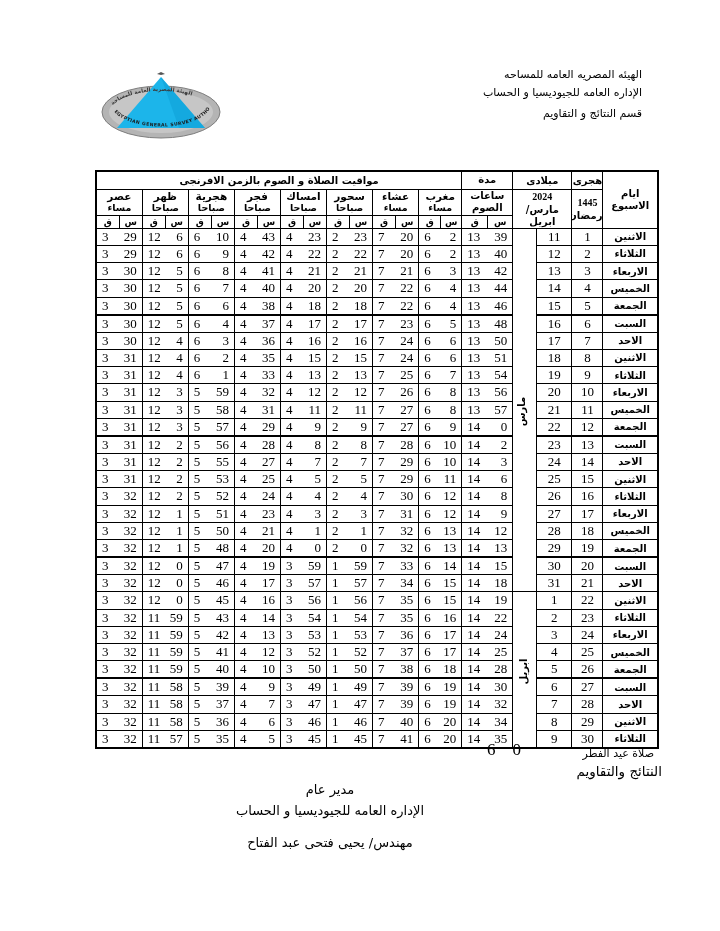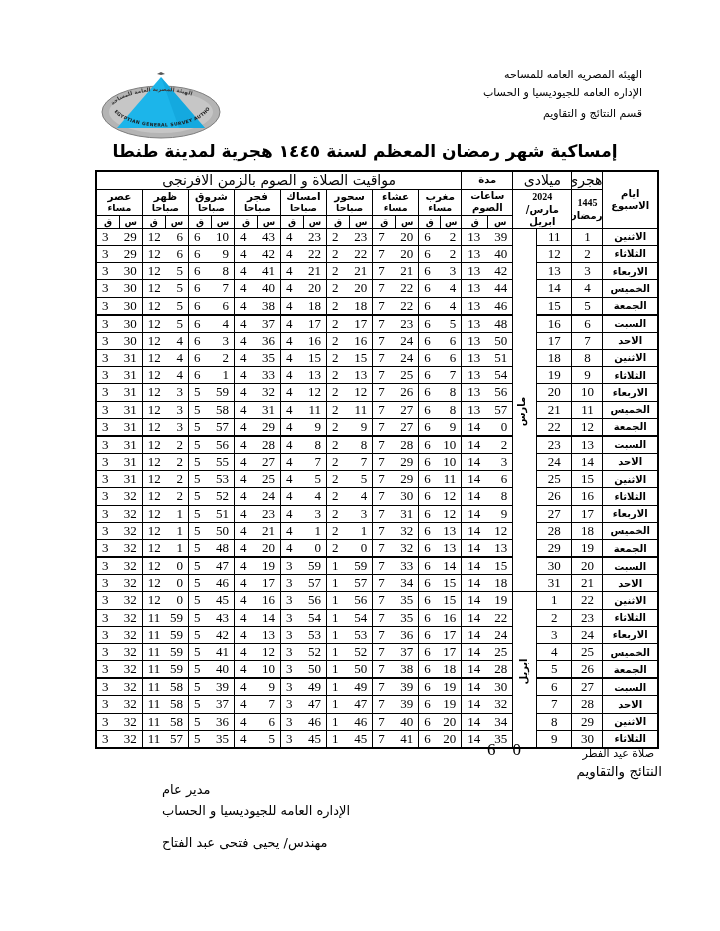--- a/index.html
+++ b/index.html
@@ -14,38 +14,38 @@
              font-size:17px;font-weight:bold;}
   
   table.tt{position:absolute;top:170px;left:95px;width:564px;border-collapse:collapse;
            table-layout:fixed;direction:rtl;border:2px solid #000;}
   .tt th,.tt td{border:1px solid #000;padding:0;text-align:center;vertical-align:middle;overflow:hidden;}
   .tt thead tr.rowA{height:18px;}
   .tt thead tr.rowB{height:26px;}
   .tt thead tr.rowC{height:13px;}
   .tt tbody tr{height:17.26px;}
   .tt tbody tr.wk td{border-bottom-width:2px;}
-  .hdr{font-weight:normal;font-size:14px;}
+  .hdr{font-weight:bold;font-size:10px;}
   .hdr-sm{font-weight:bold;font-size:10px;line-height:12px;}
   .hdr-prayer{font-weight:bold;font-size:10.5px;line-height:12px;}
   .hdr-prayer .period{font-size:9.5px;}
   .yr{font-family:"Liberation Serif","DejaVu Serif",serif;font-weight:bold;font-size:10px;line-height:14px;}
   .sq{font-weight:bold;font-size:9px;}
   .daycell{font-weight:bold;font-size:10px;}
   .num{font-family:"Liberation Serif","DejaVu Serif",serif;font-size:13px;}
   .hm{display:flex;direction:ltr;justify-content:space-between;padding:0 5px;
       font-family:"Liberation Serif","DejaVu Serif",serif;font-size:13px;}
   .stripcell{background:#fff;}
   .vert{display:inline-block;transform:rotate(-90deg);font-weight:bold;font-size:10px;white-space:nowrap;}
   
   .eid-label{position:absolute;top:747px;right:66px;font-size:11px;}
   .eid-time{position:absolute;top:740px;left:487px;font-family:"Liberation Serif","DejaVu Serif",serif;
             font-size:17px;display:flex;gap:17px;}
   .dept-line{position:absolute;top:763px;right:58px;font-size:13.5px;margin-left:20px;}
-  .sig-block{position:absolute;top:779px;left:162px;width:310px;text-align:left;
+  .sig-block{position:absolute;top:779px;left:175px;width:310px;text-align:center;
              font-size:13px;line-height:21px;}
   .sig-name{margin-top:11px;}
 </style>
 </head>
 <body>
 
 <div class="page">
 
   <div class="org-block">
     <div>الهيئه المصريه العامه للمساحه</div>
@@ -66,21 +66,20 @@
       <path d="M 60 4 L 64 2 L 68 4 L 64 5 Z" fill="#555"></path>
       <text font-size="5.5" fill="#3a3a3a" font-weight="bold">
         <textPath href="#arcTop" startOffset="8%">الهيئة المصرية العامة للمساحة</textPath>
       </text>
       <text font-size="4.6" fill="#1a1a1a" font-weight="bold" letter-spacing="0.4">
         <textPath href="#arcBottom" startOffset="2%">EGYPTIAN GENERAL SURVEY AUTHORITY</textPath>
       </text>
     </svg>
   </div>
 
-  <div class="doc-title">إمساكية شهر رمضان المعظم لسنة ١٤٤٥ هجرية لمدينة طنطا</div>
 
   <table class="tt">
     <colgroup>
       <col style="width:55px">
         <col style="width:31px">
         <col style="width:35px">
         <col style="width:24px">
       <col style="width:25px">
         <col style="width:26px">
       <col style="width:21px">
@@ -138,21 +137,21 @@
         </th>
         <th colspan="2" class="hdr-prayer">
           <div>امساك</div>
           <div class="period">صباحا</div>
         </th>
         <th colspan="2" class="hdr-prayer">
           <div>فجر</div>
           <div class="period">صباحا</div>
         </th>
         <th colspan="2" class="hdr-prayer">
-          <div>شروق</div>
+          <div>هجرية</div>
           <div class="period">صباحا</div>
         </th>
         <th colspan="2" class="hdr-prayer">
           <div>ظهر</div>
           <div class="period">صباحا</div>
         </th>
         <th colspan="2" class="hdr-prayer">
           <div>عصر</div>
           <div class="period">مساء</div>
         </th>

